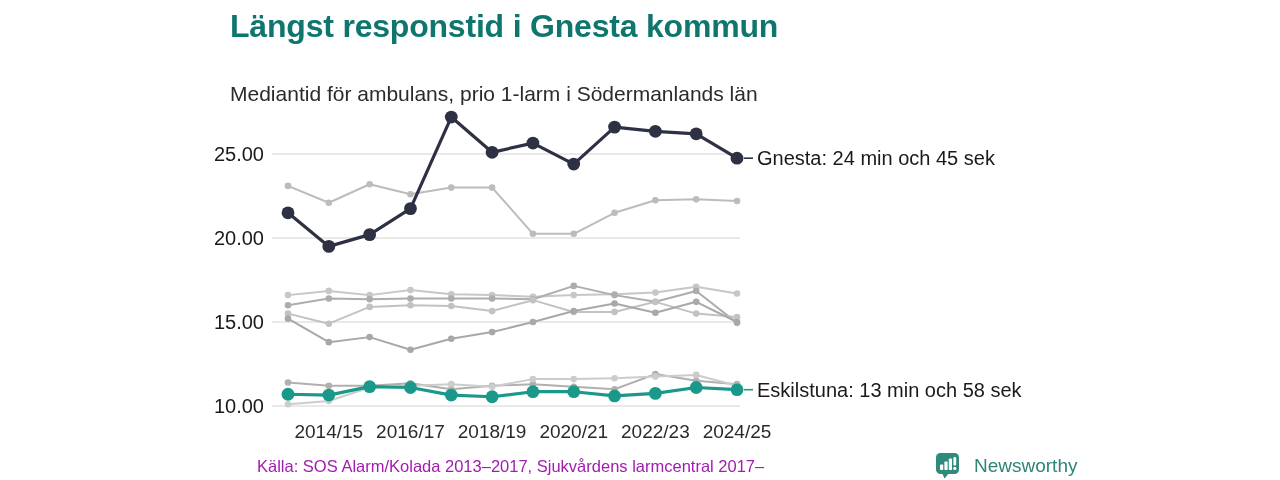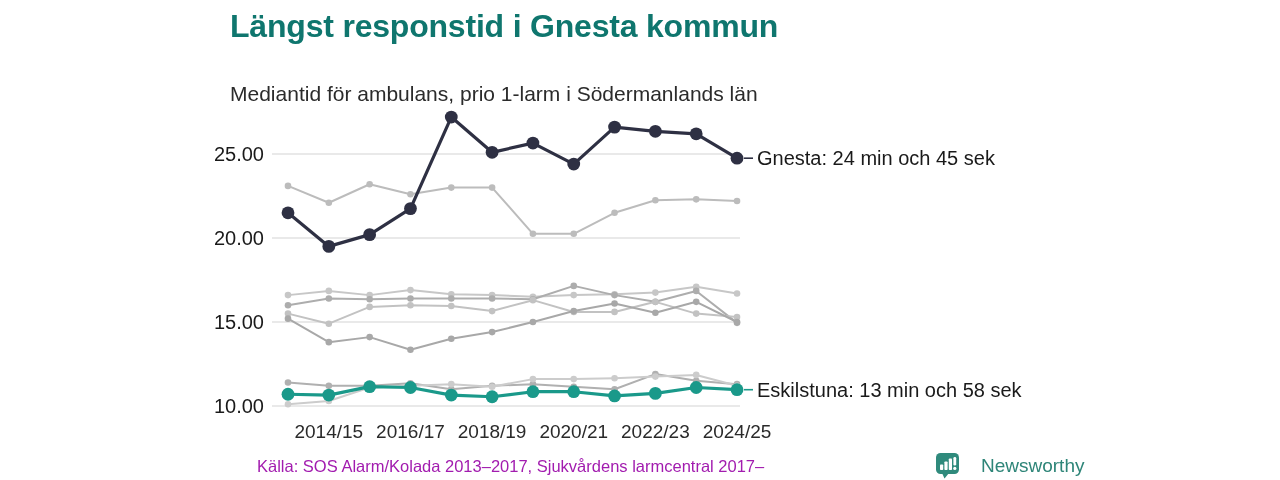--- a/index.html
+++ b/index.html
@@ -23,21 +23,21 @@
   .xtick { font-size:19px; fill:#2a2a2a; }
   .series-label {
     position:absolute; font-size:20px; color:#1a1a1a; white-space:nowrap; line-height:24px;
   }
   .series-label.gnesta { left:757px; top:146px; }
   .series-label.eskilstuna { left:757px; top:378px; }
   .source-note {
     position:absolute; left:218px; top:457px; font-size:16.5px; color:#a21caf;margin-left:39px;
   }
   .brand {
-    position:absolute; left:935px; top:452px; display:flex; align-items:center; gap:21px;
+    position:absolute; left:935px; top:452px; display:flex; align-items:center; gap:14px;
   }
   .brand-text { font-size:19px; font-weight:500; color:#2e8578; }
 </style>
 </head>
 <body>
 
 <div class="canvas">
 
   <h1 class="chart-title">Längst responstid i Gnesta kommun</h1>
 

